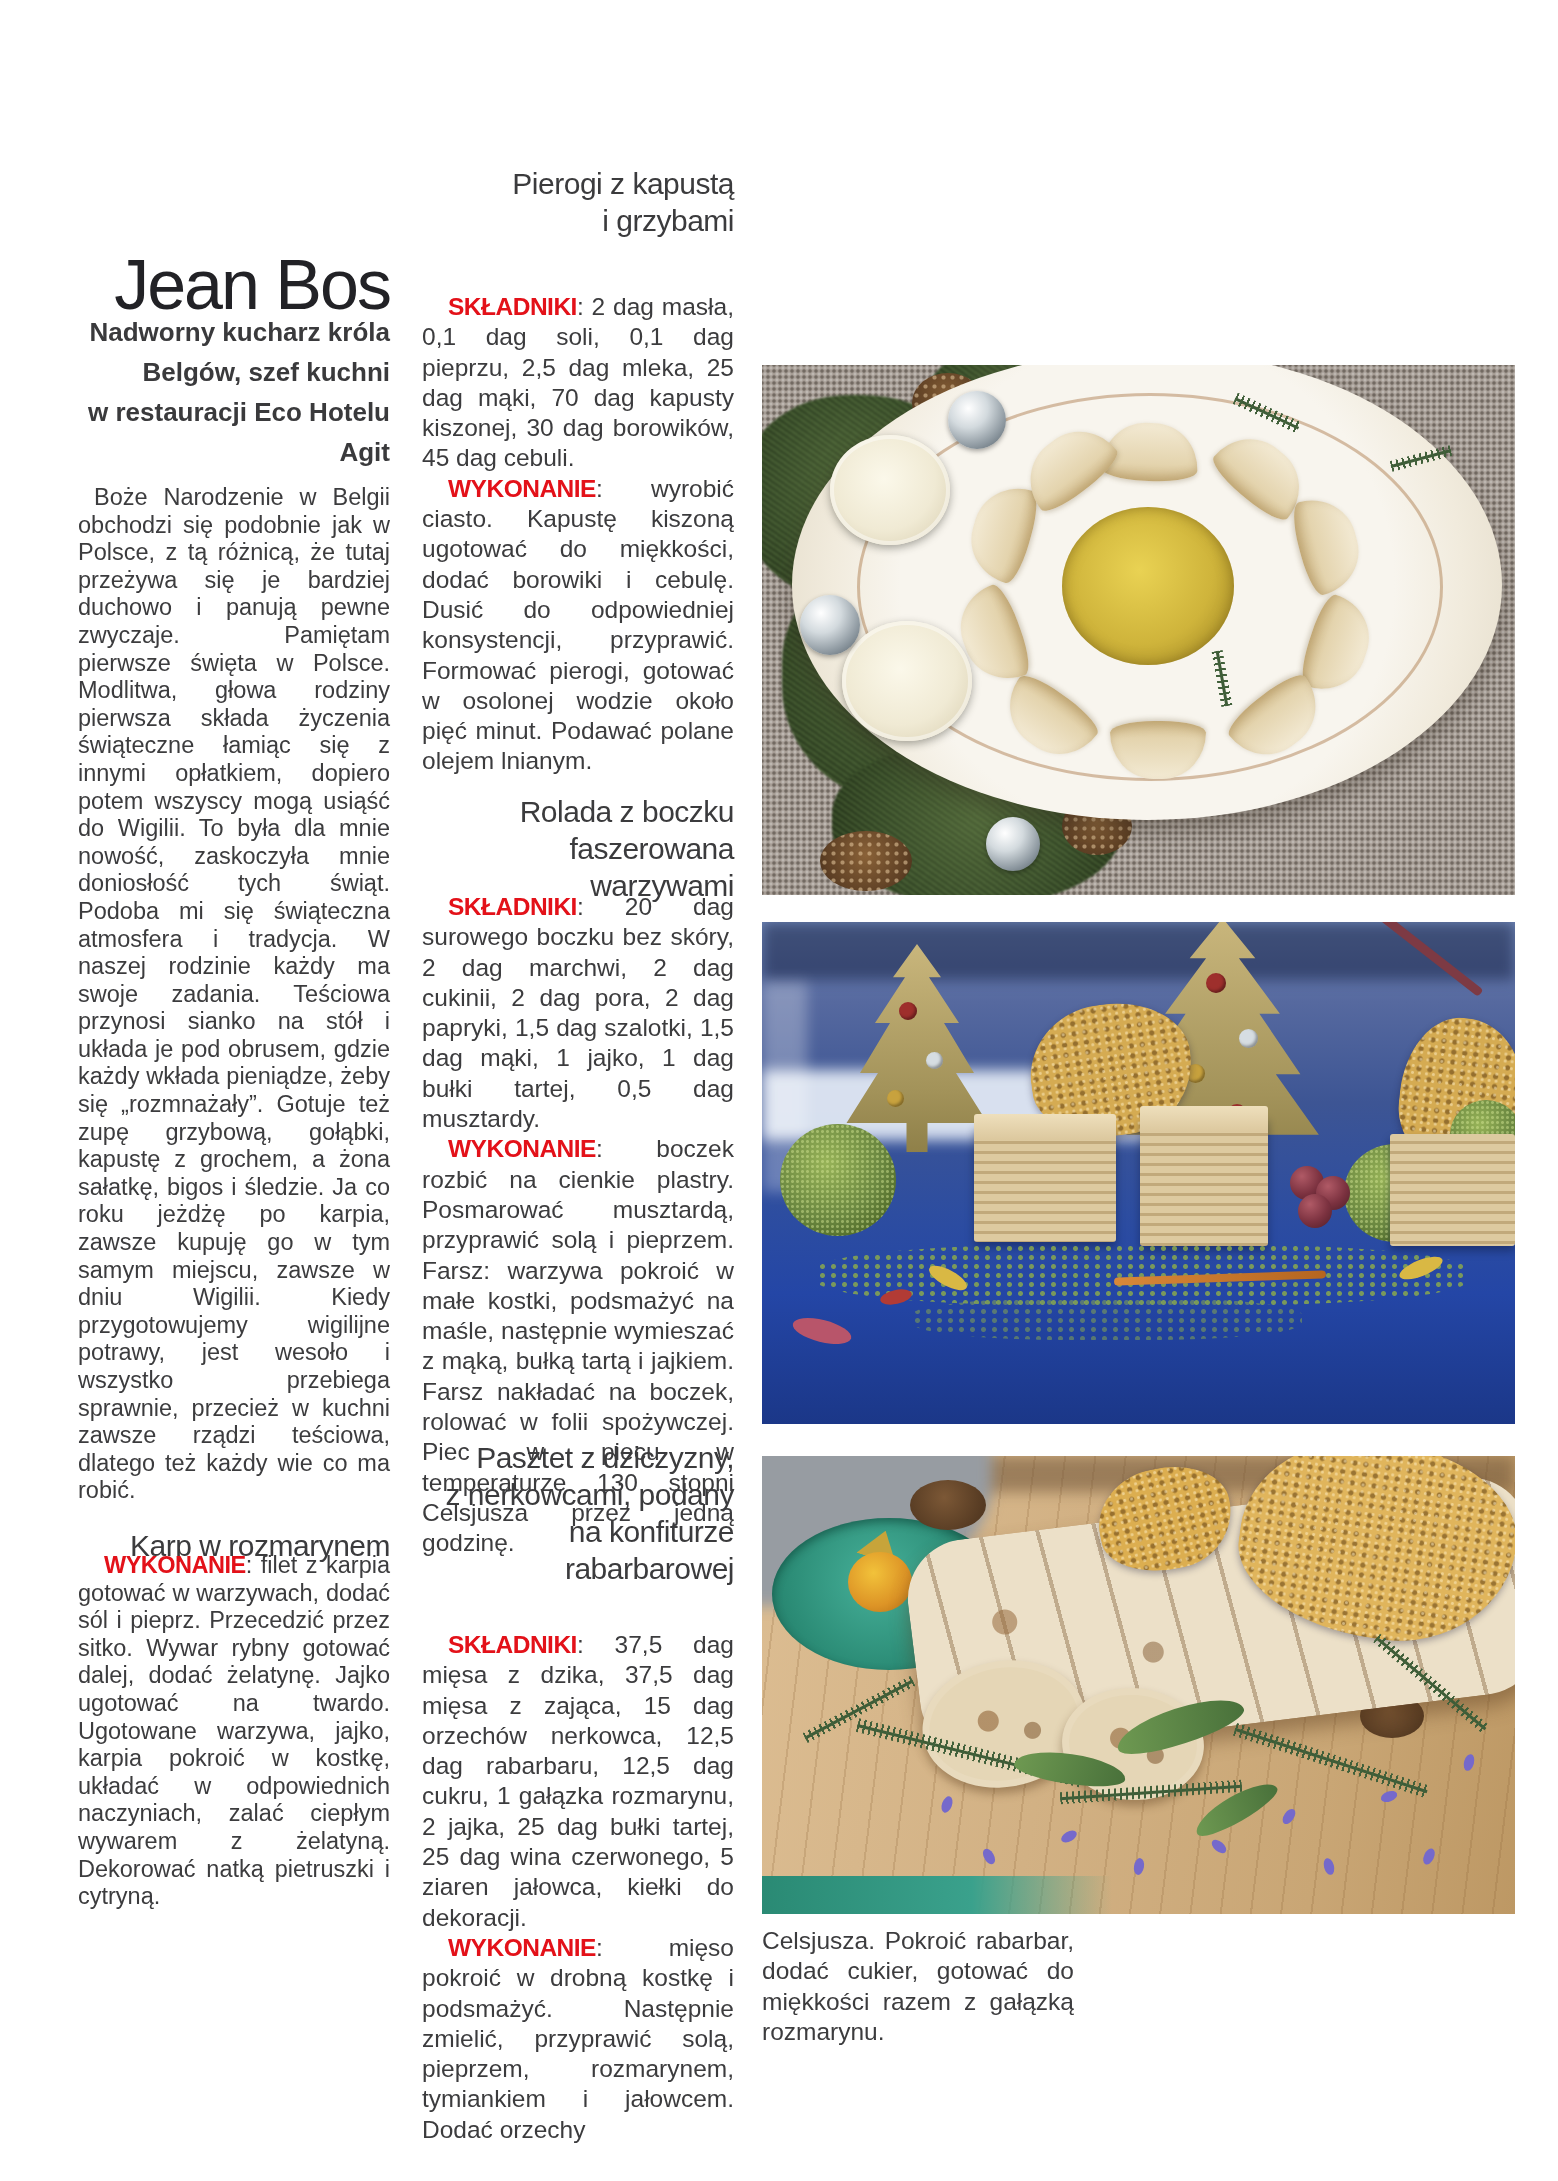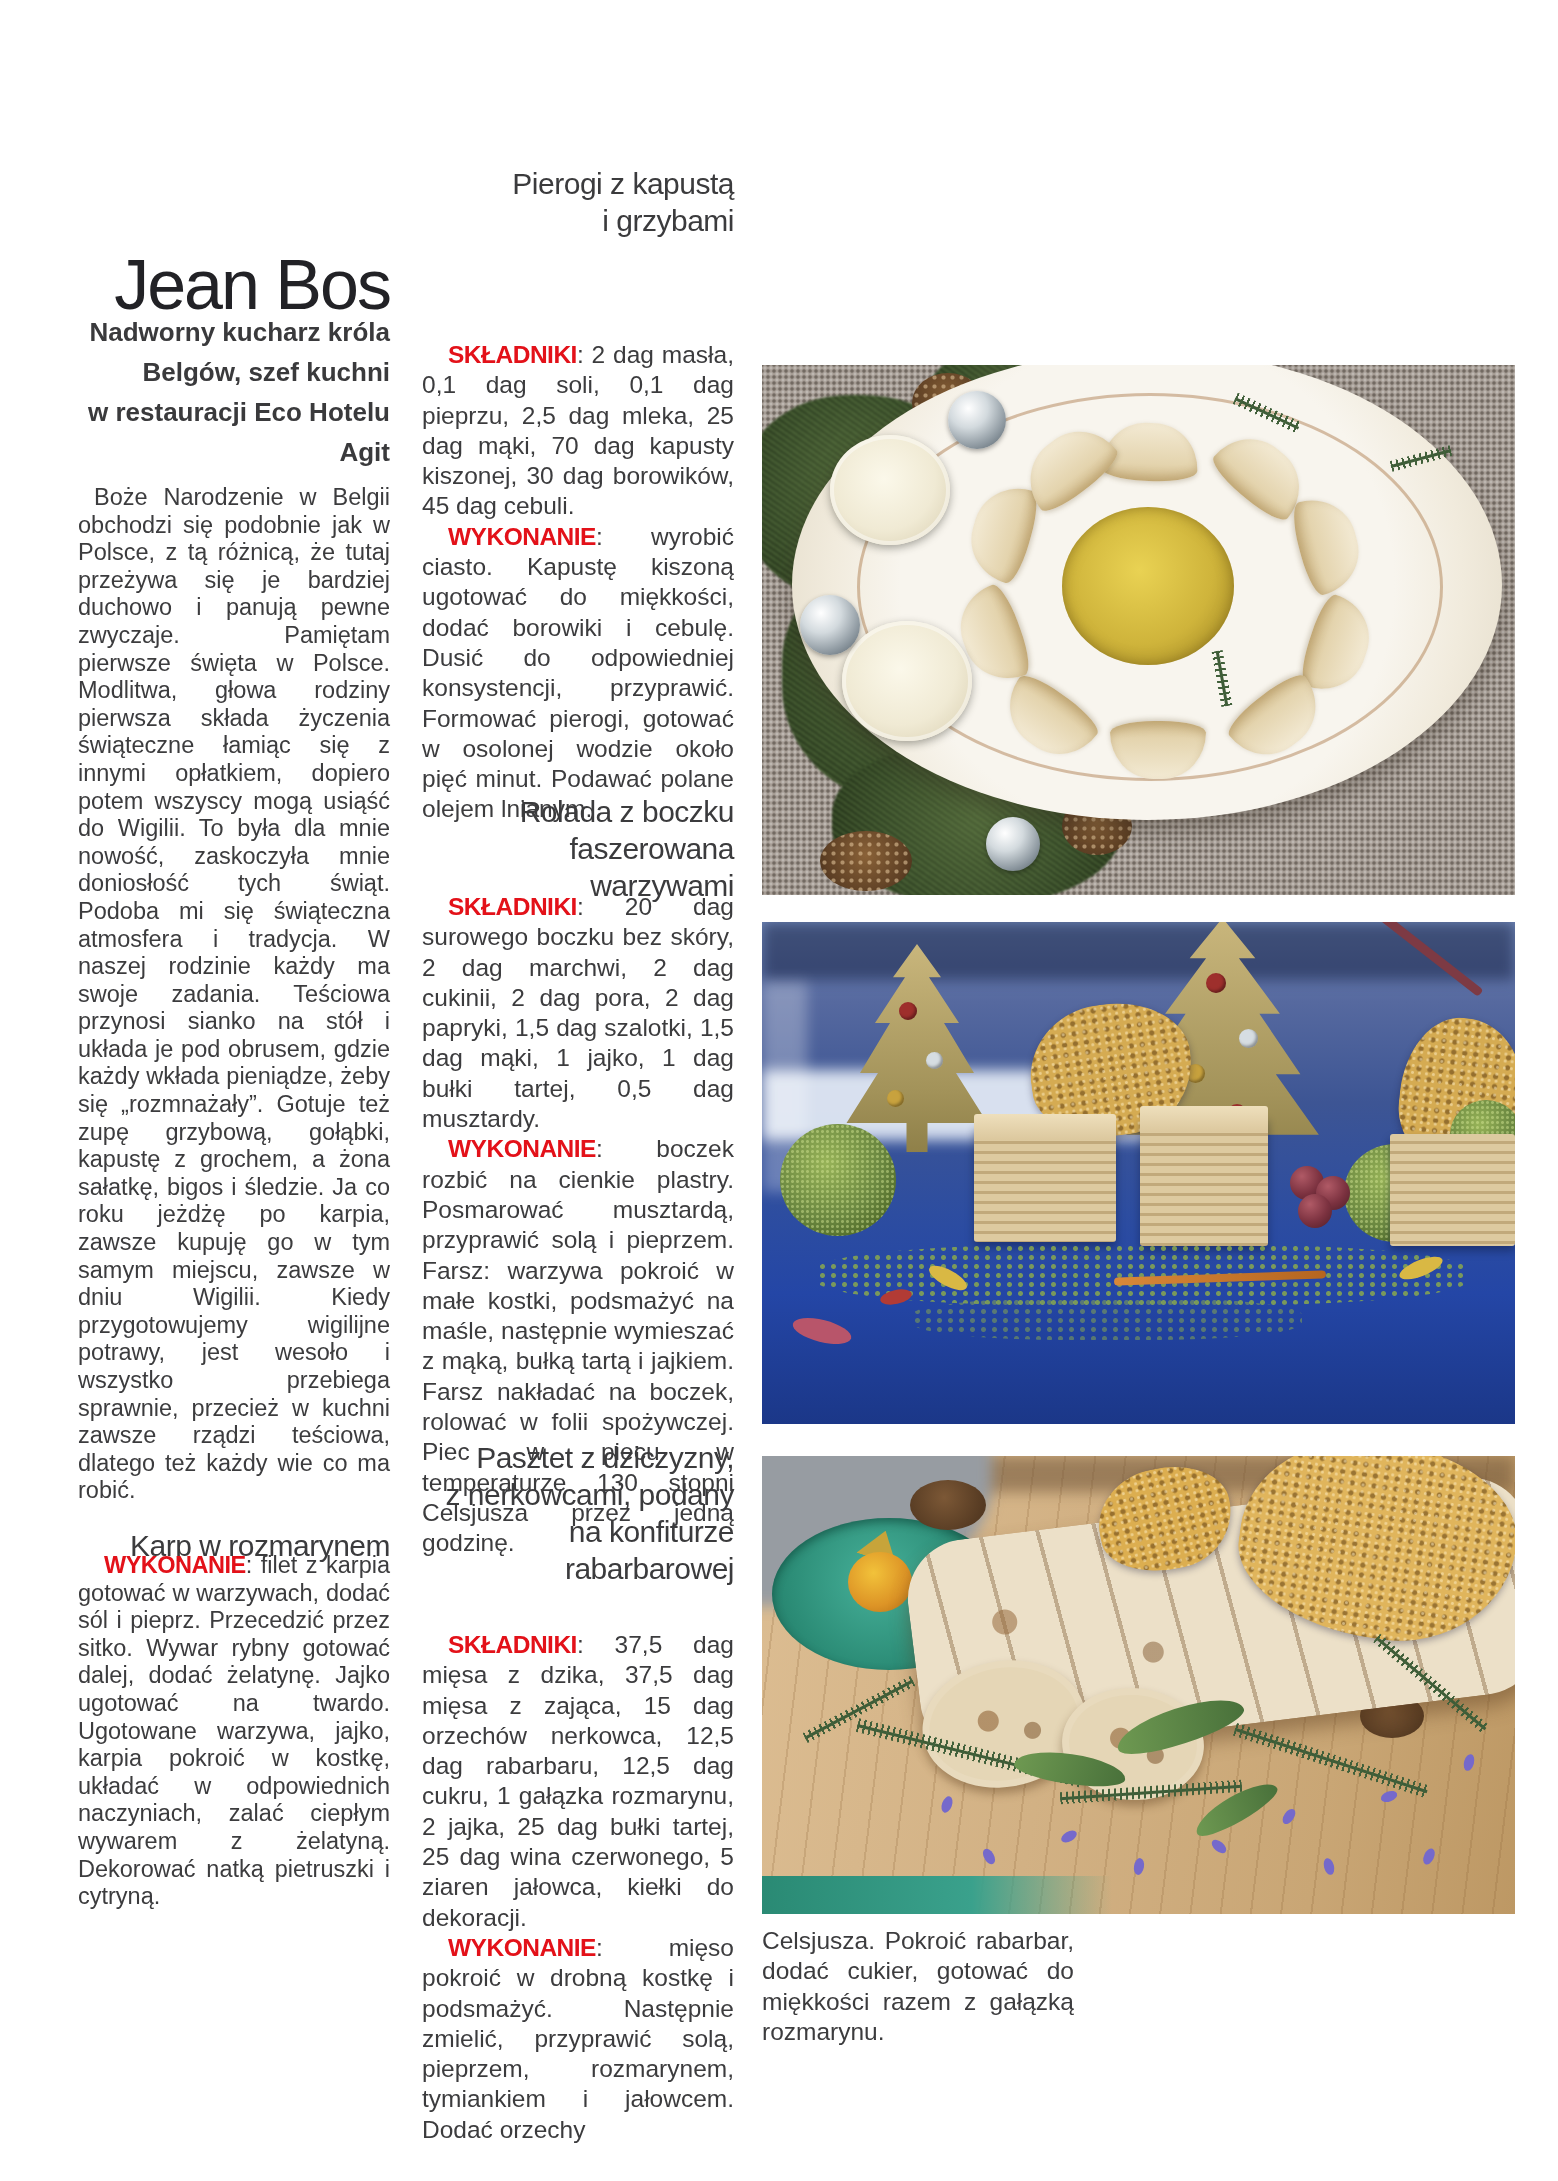--- a/index.html
+++ b/index.html
@@ -121,21 +121,21 @@
   <p class="blk body-l indent" style="top:484px;">Boże Narodzenie w Belgii obchodzi się podobnie jak w Polsce, z tą różnicą, że tutaj przeżywa się je bardziej duchowo i panują pewne zwyczaje. Pamiętam pierwsze święta w Polsce. Modlitwa, głowa rodziny pierwsza składa życzenia świąteczne łamiąc się z innymi opłatkiem, dopiero potem wszyscy mogą usiąść do Wigilii. To była dla mnie nowość, zaskoczyła mnie doniosłość tych świąt. Podoba mi się świąteczna atmosfera i tradycja. W naszej rodzinie każdy ma swoje zadania. Teściowa przynosi sianko na stół i układa je pod obrusem, gdzie każdy wkłada pieniądze, żeby się „rozmnażały”. Gotuje też zupę grzybową, gołąbki, kapustę z grochem, a żona sałatkę, bigos i śledzie. Ja co roku jeżdżę po karpia, zawsze kupuję go w tym samym miejscu, zawsze w dniu Wigilii. Kiedy przygotowujemy wigilijne potrawy, jest wesoło i wszystko przebiega sprawnie, przecież w kuchni zawsze rządzi teściowa, dlatego też każdy wie co ma robić.</p>
   <h2 class="blk h2" style="top:1502px;">Karp w rozmarynem</h2>
   <div class="blk body-l" style="top:1552px;">
     <p class="para"><span class="red">WYKONANIE</span><span>: filet z karpia gotować w warzywach, dodać sól i pieprz. Przecedzić przez sitko. Wywar rybny gotować dalej, dodać żelatynę. Jajko ugotować na twardo. Ugotowane warzywa, jajko, karpia pokroić w kostkę, układać w odpowiednich naczyniach, zalać ciepłym wywarem z żelatyną. Dekorować natką pietruszki i cytryną.</span></p>
   </div>
 </div>
 
 <div class="col col-mid">
   <h2 class="blk h2" style="top:140px;">Pierogi z kapustą
 i grzybami</h2>
-  <div class="blk body-m" style="top:292px;margin-top:48px;">
+  <div class="blk body-m" style="top:292px;">
     <p class="para"><span class="red">SKŁADNIKI</span><span>: 2 dag masła, 0,1 dag soli, 0,1 dag pieprzu, 2,5 dag mleka, 25 dag mąki, 70 dag kapusty kiszonej, 30 dag borowików, 45 dag cebuli.</span></p>
     <p class="para"><span class="red">WYKONANIE</span><span>: wyrobić ciasto. Kapustę kiszoną ugotować do miękkości, dodać borowiki i cebulę. Dusić do odpowiedniej konsystencji, przyprawić. Formować pierogi, gotować w osolonej wodzie około pięć minut. Podawać polane olejem lnianym.</span></p>
   </div>
   <h2 class="blk h2" style="top:768px;">Rolada z boczku
 faszerowana
 warzywami</h2>
   <div class="blk body-m" style="top:892px;">
     <p class="para"><span class="red">SKŁADNIKI</span><span>: 20 dag surowego boczku bez skóry, 2 dag marchwi, 2 dag cukinii, 2 dag pora, 2 dag papryki, 1,5 dag szalotki, 1,5 dag mąki, 1 jajko, 1 dag bułki tartej, 0,5 dag musztardy.</span></p>
     <p class="para"><span class="red">WYKONANIE</span><span>: boczek rozbić na cienkie plastry. Posmarować musztardą, przyprawić solą i pieprzem. Farsz: warzywa pokroić w małe kostki, podsmażyć na maśle, następnie wymieszać z mąką, bułką tartą i jajkiem. Farsz nakładać na boczek, rolować w folii spożywczej. Piec w piecu w temperaturze 130 stopni Celsjusza przez jedną godzinę.</span></p>
   </div>

